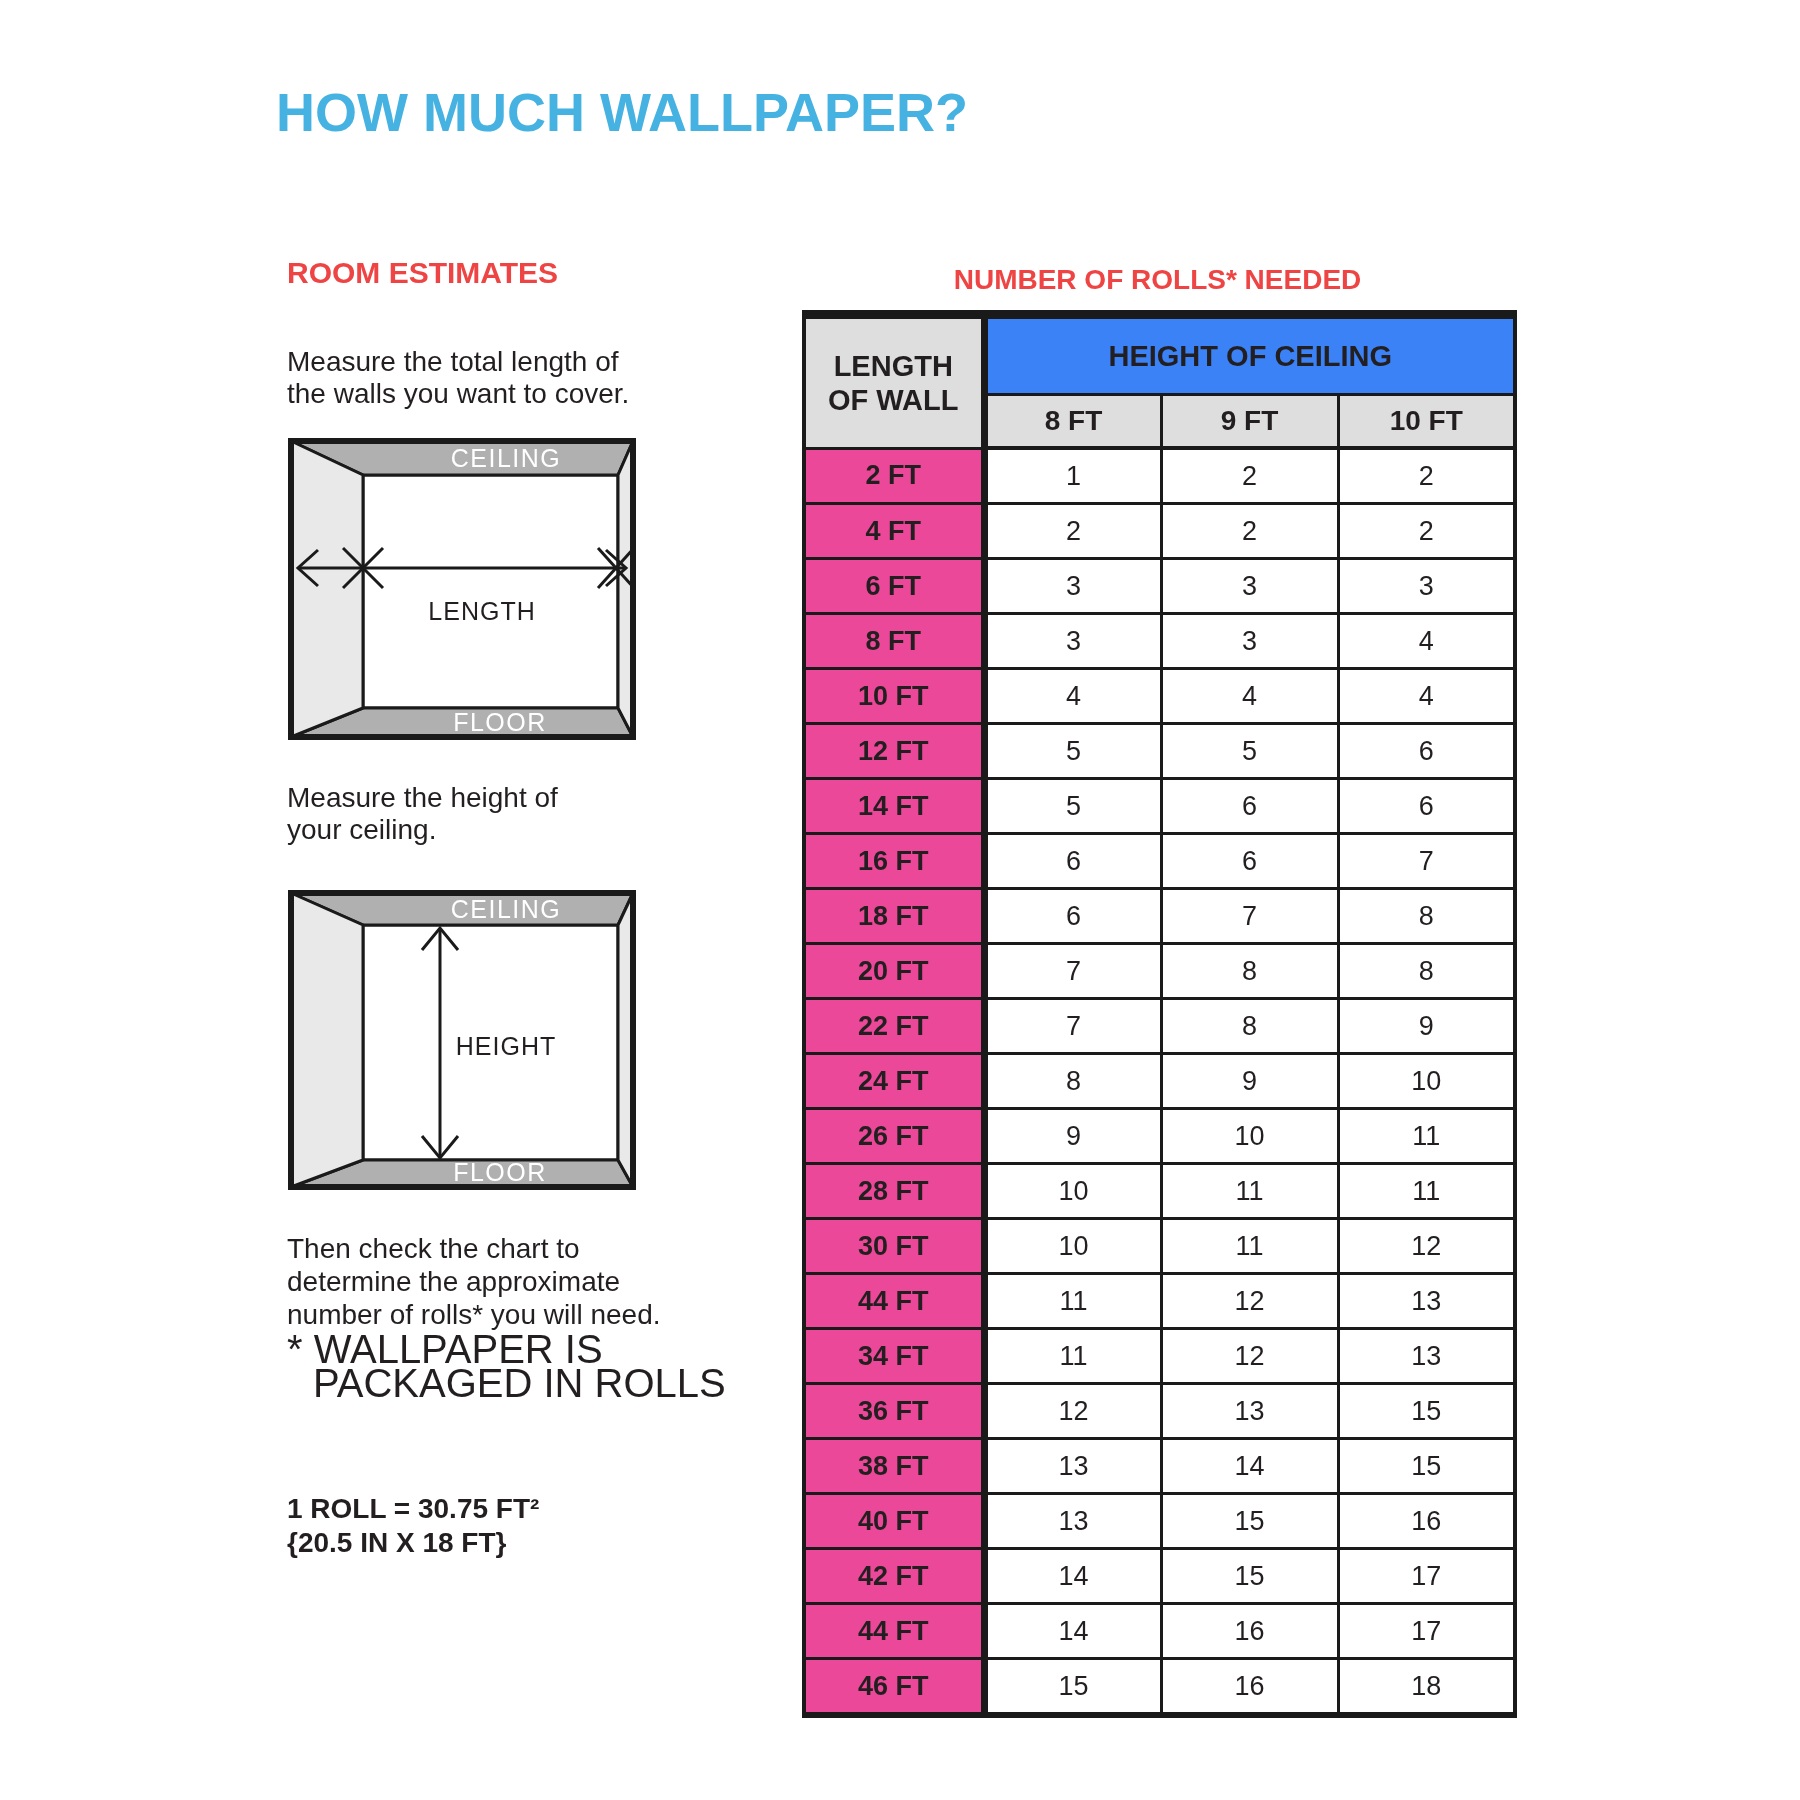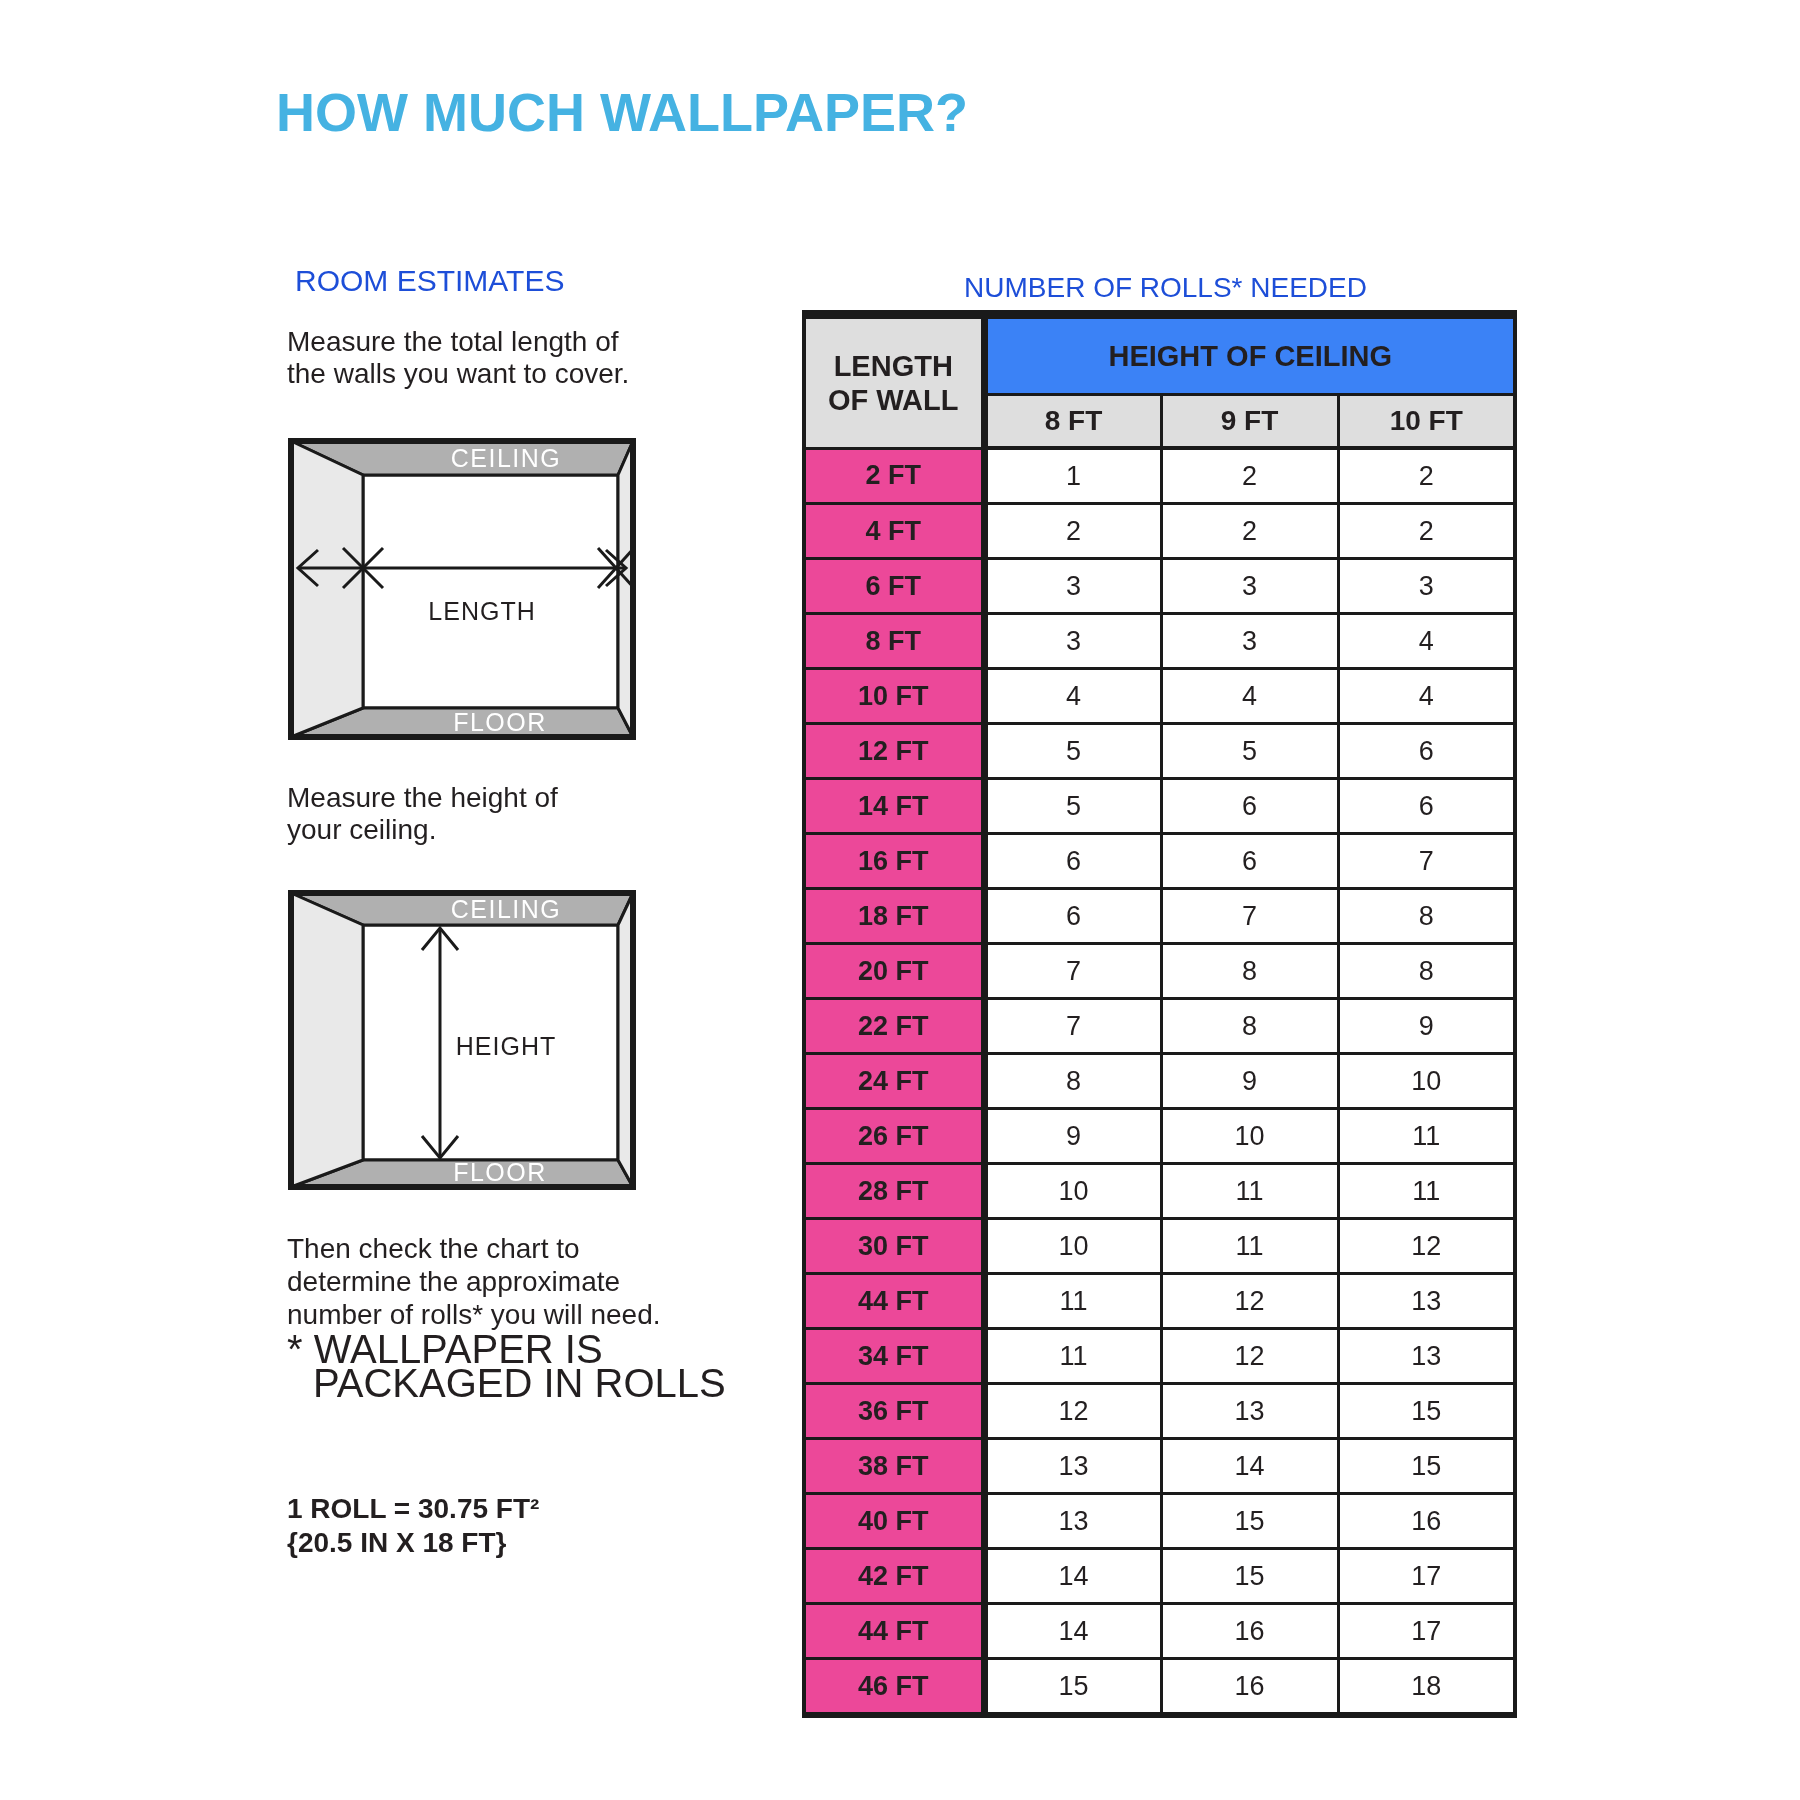--- a/index.html
+++ b/index.html
@@ -9,29 +9,29 @@
     color:#231f20;
   }
   .abs { position:absolute; }
 
   
   .page-title {
     left:276px; top:81px; font-size:54px; font-weight:bold;
     color:#45b2e2; letter-spacing:0px; white-space:nowrap; margin:0;
   }
   .section-heading {
-    font-size:30px; font-weight:normal; color:#1d4ed8; white-space:nowrap; margin:8px;
+    font-size:30px; font-weight:bold; color:#ef4444; white-space:nowrap; margin:0;
   }
   .room-estimates-heading { left:287px; top:256px; }
   .table-heading { left:802px; top:264px; width:711px; text-align:center; font-size:28px; }
 
   
   .para { font-size:28px; line-height:32px; color:#231f20; }
   .para .line { white-space:nowrap; }
-  .step1 { left:287px; top:326px; }
+  .step1 { left:287px; top:346px; }
   .step2 { left:287px; top:782px; }
   .step3 { left:287px; top:1232px; line-height:33px; }
 
   .footnote { left:287px; top:1332px; font-size:40px; font-weight:normal; line-height:34px; }
   .footnote .line2 { padding-left:26px;text-align:right; }
   .roll-info { left:287px; top:1492px; font-size:28px; font-weight:bold; line-height:34px; }
 
   
   .diagram { position:absolute; left:288px; }
   .diagram-length { top:438px; }

